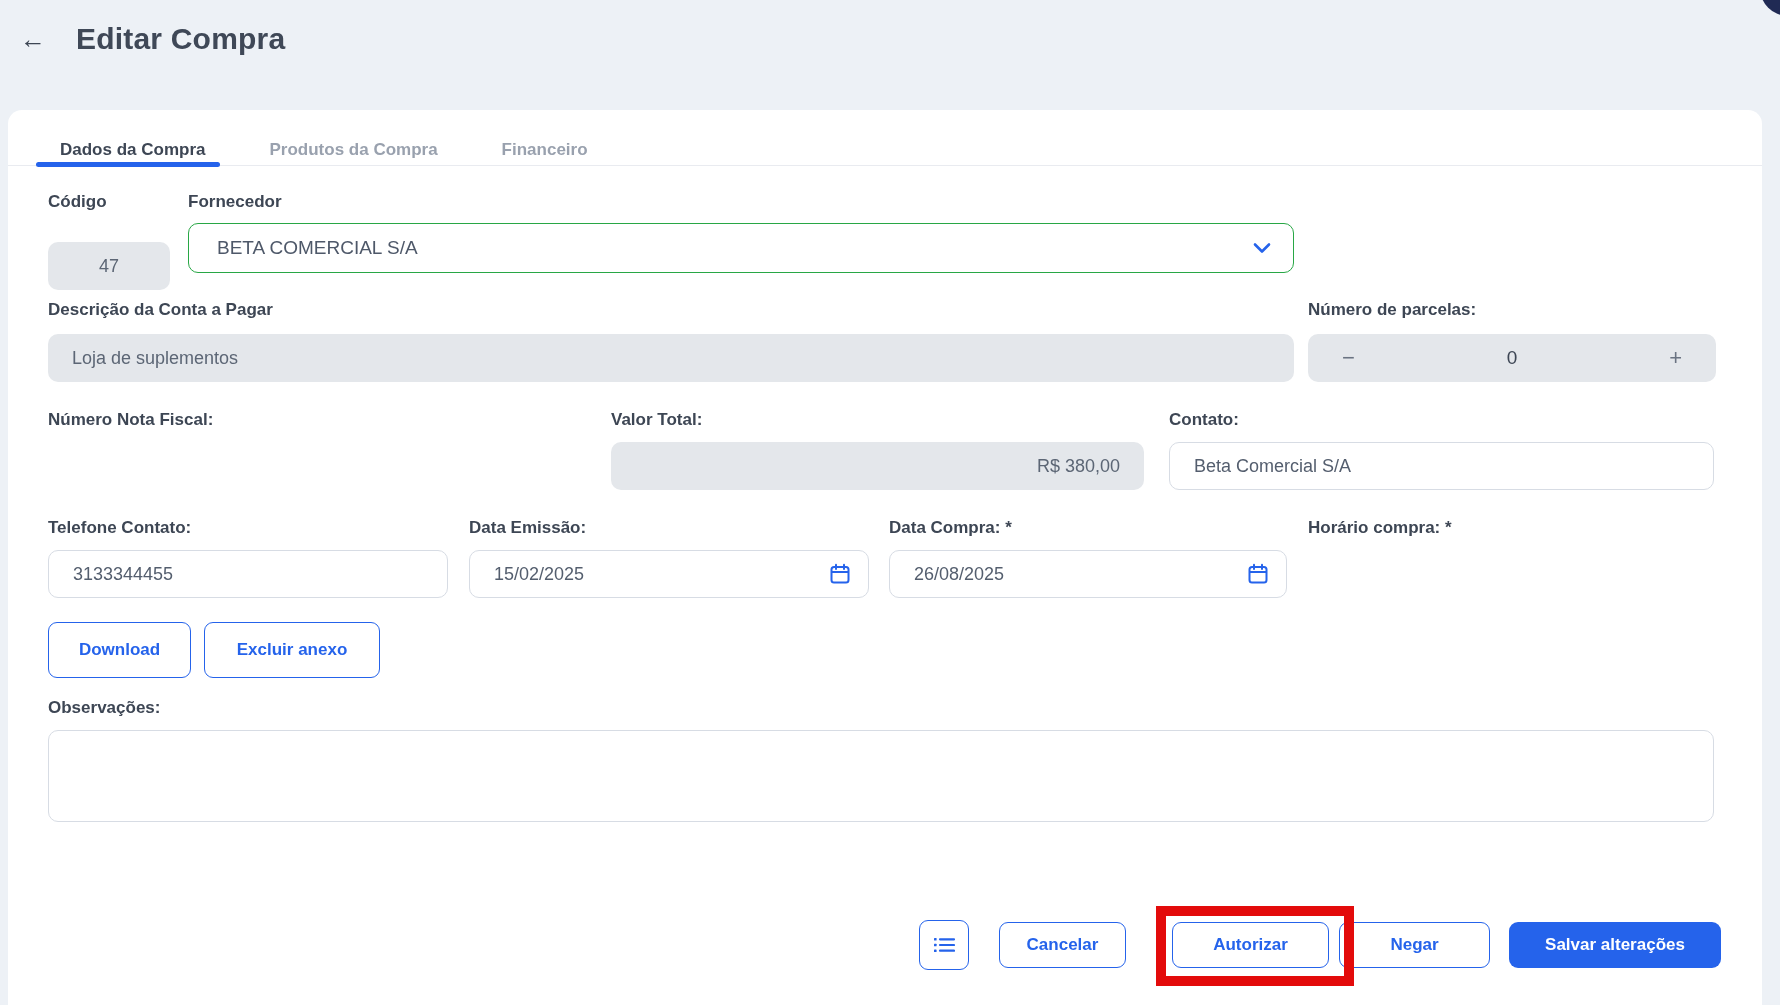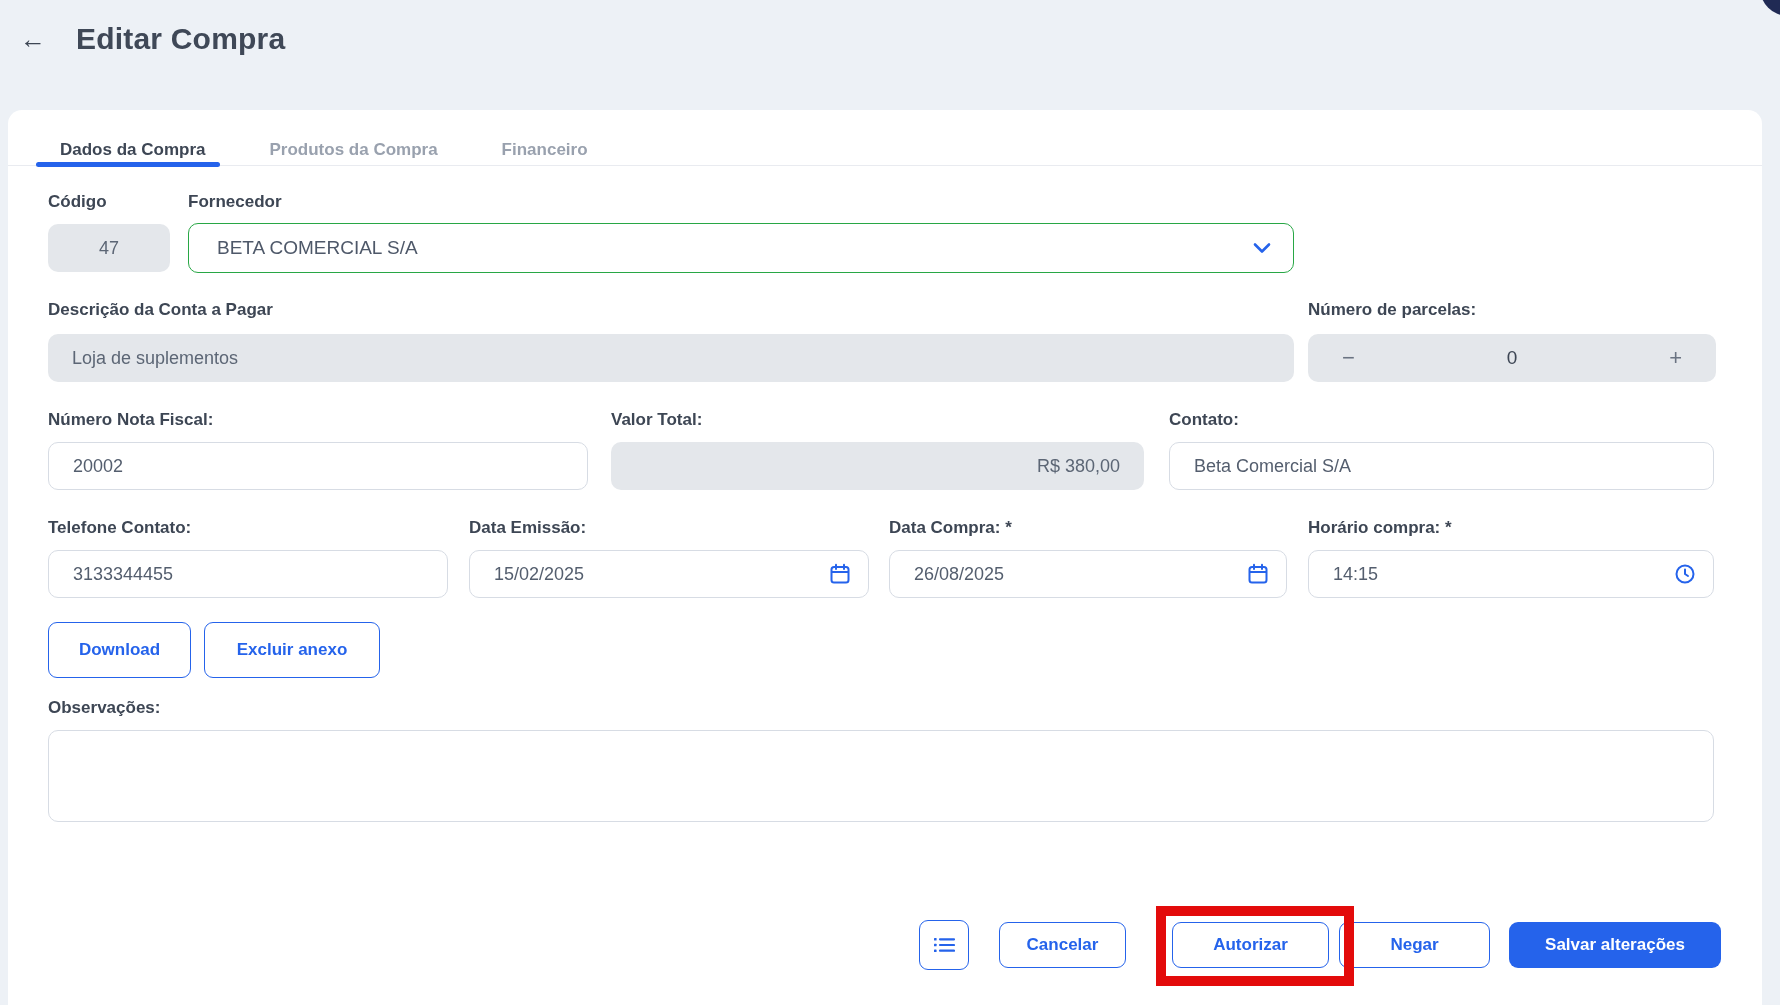--- a/index.html
+++ b/index.html
@@ -31,21 +31,21 @@
   .tab-divider { position:absolute; left:0; top:55px; width:1754px; height:1px; background:#e9ebf0; }
 
   
   .label { position:absolute; font-size:17px; font-weight:700; color:#3d4654; white-space:nowrap; }
   .input {
     position:absolute; height:48px; border:1px solid #d7dce4; border-radius:10px;
     background:#fff; font-family:inherit; font-size:18px; color:#545e6e; padding:0 24px; outline:none;
   }
   .input--disabled { background:#e4e7eb; border:none; color:#5c6675; }
   .input--right { text-align:right; }
-  .input--center { text-align:center; padding:12px; }
+  .input--center { text-align:center; padding:12px;margin-top:18px; }
   .select-box {
     position:absolute; height:50px; border:1.5px solid #28a745; border-radius:10px; background:#fff;
     display:flex; align-items:center; justify-content:space-between; padding:0 22px 0 28px;
     font-size:19px; color:#4e5869; cursor:pointer;
   }
   .stepper {
     position:absolute; height:48px; background:#e4e7eb; border-radius:10px;
     display:flex; align-items:center; justify-content:space-between; padding:0 34px;
     font-size:20px; color:#5c6675;
   }
@@ -116,21 +116,20 @@
   <input class="input input--disabled" style="left: 40px; top: 224px; width: 1246px;" disabled="" value="Loja de suplementos">
 
   <div class="label" style="left:1300px; top:190px;">Número de parcelas:</div>
   <div class="stepper" style="left:1300px; top:224px; width:408px;">
     <button class="step-btn">−</button>
     <span class="step-value">0</span>
     <button class="step-btn">+</button>
   </div>
 
   <div class="label" style="left:40px; top:300px;">Número Nota Fiscal:</div>
-  <input class="input" style="left: 40px; top: 332px; width: 540px;" value="20002">
 
   <div class="label" style="left:603px; top:300px;">Valor Total:</div>
   <input class="input input--disabled input--right" style="left: 603px; top: 332px; width: 533px;" disabled="" value="R$ 380,00">
 
   <div class="label" style="left:1161px; top:300px;">Contato:</div>
   <input class="input" style="left: 1161px; top: 332px; width: 545px;" value="Beta Comercial S/A">
 
   <div class="label" style="left:40px; top:408px;">Telefone Contato:</div>
   <input class="input" style="left: 40px; top: 440px; width: 400px;" value="3133344455">
 
@@ -150,27 +149,20 @@
     <input class="input" value="26/08/2025" style="">
     <svg class="field-icon" viewBox="0 0 22 22" fill="none">
       <rect x="2.5" y="4" width="17" height="15.5" rx="2.5" stroke="#2563eb" stroke-width="2"></rect>
       <line x1="7" y1="1.8" x2="7" y2="6" stroke="#2563eb" stroke-width="2" stroke-linecap="round"></line>
       <line x1="15" y1="1.8" x2="15" y2="6" stroke="#2563eb" stroke-width="2" stroke-linecap="round"></line>
       <line x1="3" y1="9" x2="19" y2="9" stroke="#2563eb" stroke-width="2"></line>
     </svg>
   </div>
 
   <div class="label" style="left:1300px; top:408px;">Horário compra: *</div>
-  <div class="icon-field" style="left:1300px; top:440px; width:406px;">
-    <input class="input" value="14:15" style="">
-    <svg class="field-icon" viewBox="0 0 22 22" fill="none">
-      <circle cx="11" cy="11" r="8.5" stroke="#2563eb" stroke-width="2"></circle>
-      <path d="M11 6.5 V11 L14 13" stroke="#2563eb" stroke-width="2" stroke-linecap="round" stroke-linejoin="round"></path>
-    </svg>
-  </div>
 
   <button class="btn-outline attach-btn" style="left:40px; top:512px; width:143px;">Download</button>
   <button class="btn-outline attach-btn" style="left:196px; top:512px; width:176px;">Excluir anexo</button>
 
   <div class="label" style="left:40px; top:588px;">Observações:</div>
   <textarea class="obs" style="left: 40px; top: 620px; width: 1666px; height: 92px;"></textarea>
 
   <div class="icon-btn" style="left:911px; top:810px;">
     <svg width="22" height="18" viewBox="0 0 22 18" fill="none">
       <rect x="1" y="2" width="2.6" height="2.6" rx="0.6" fill="#2563eb"></rect>

